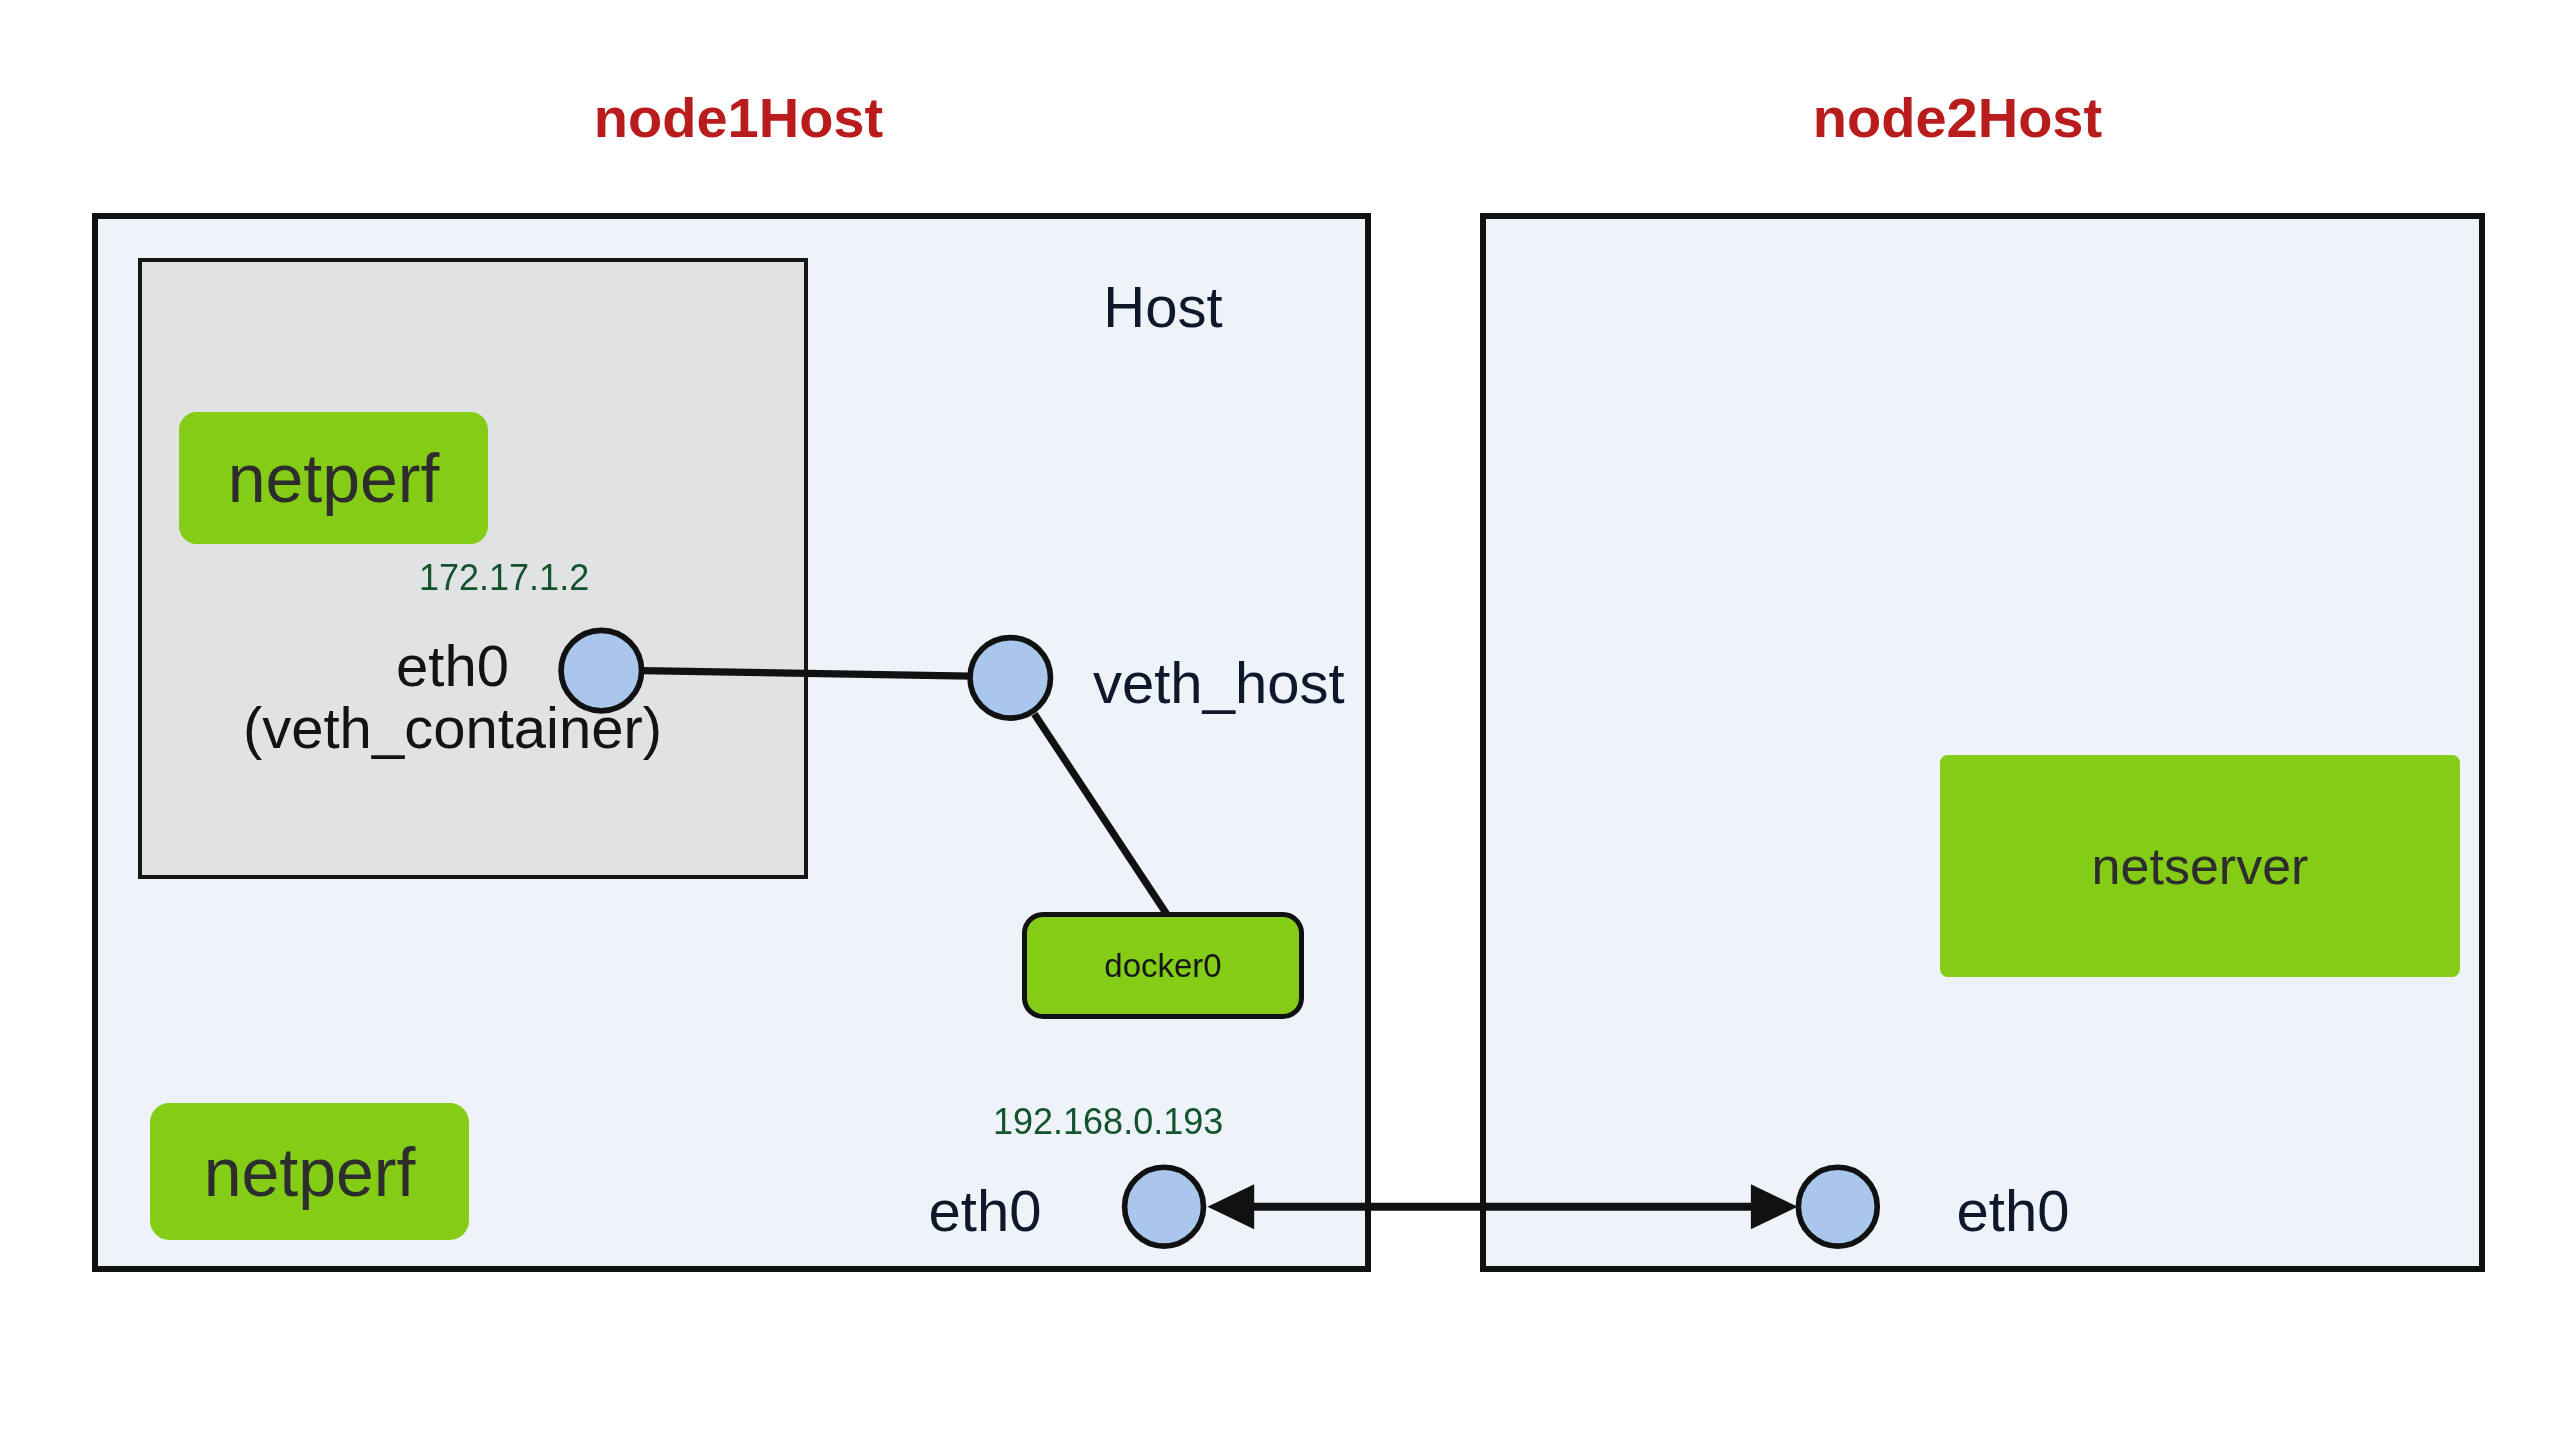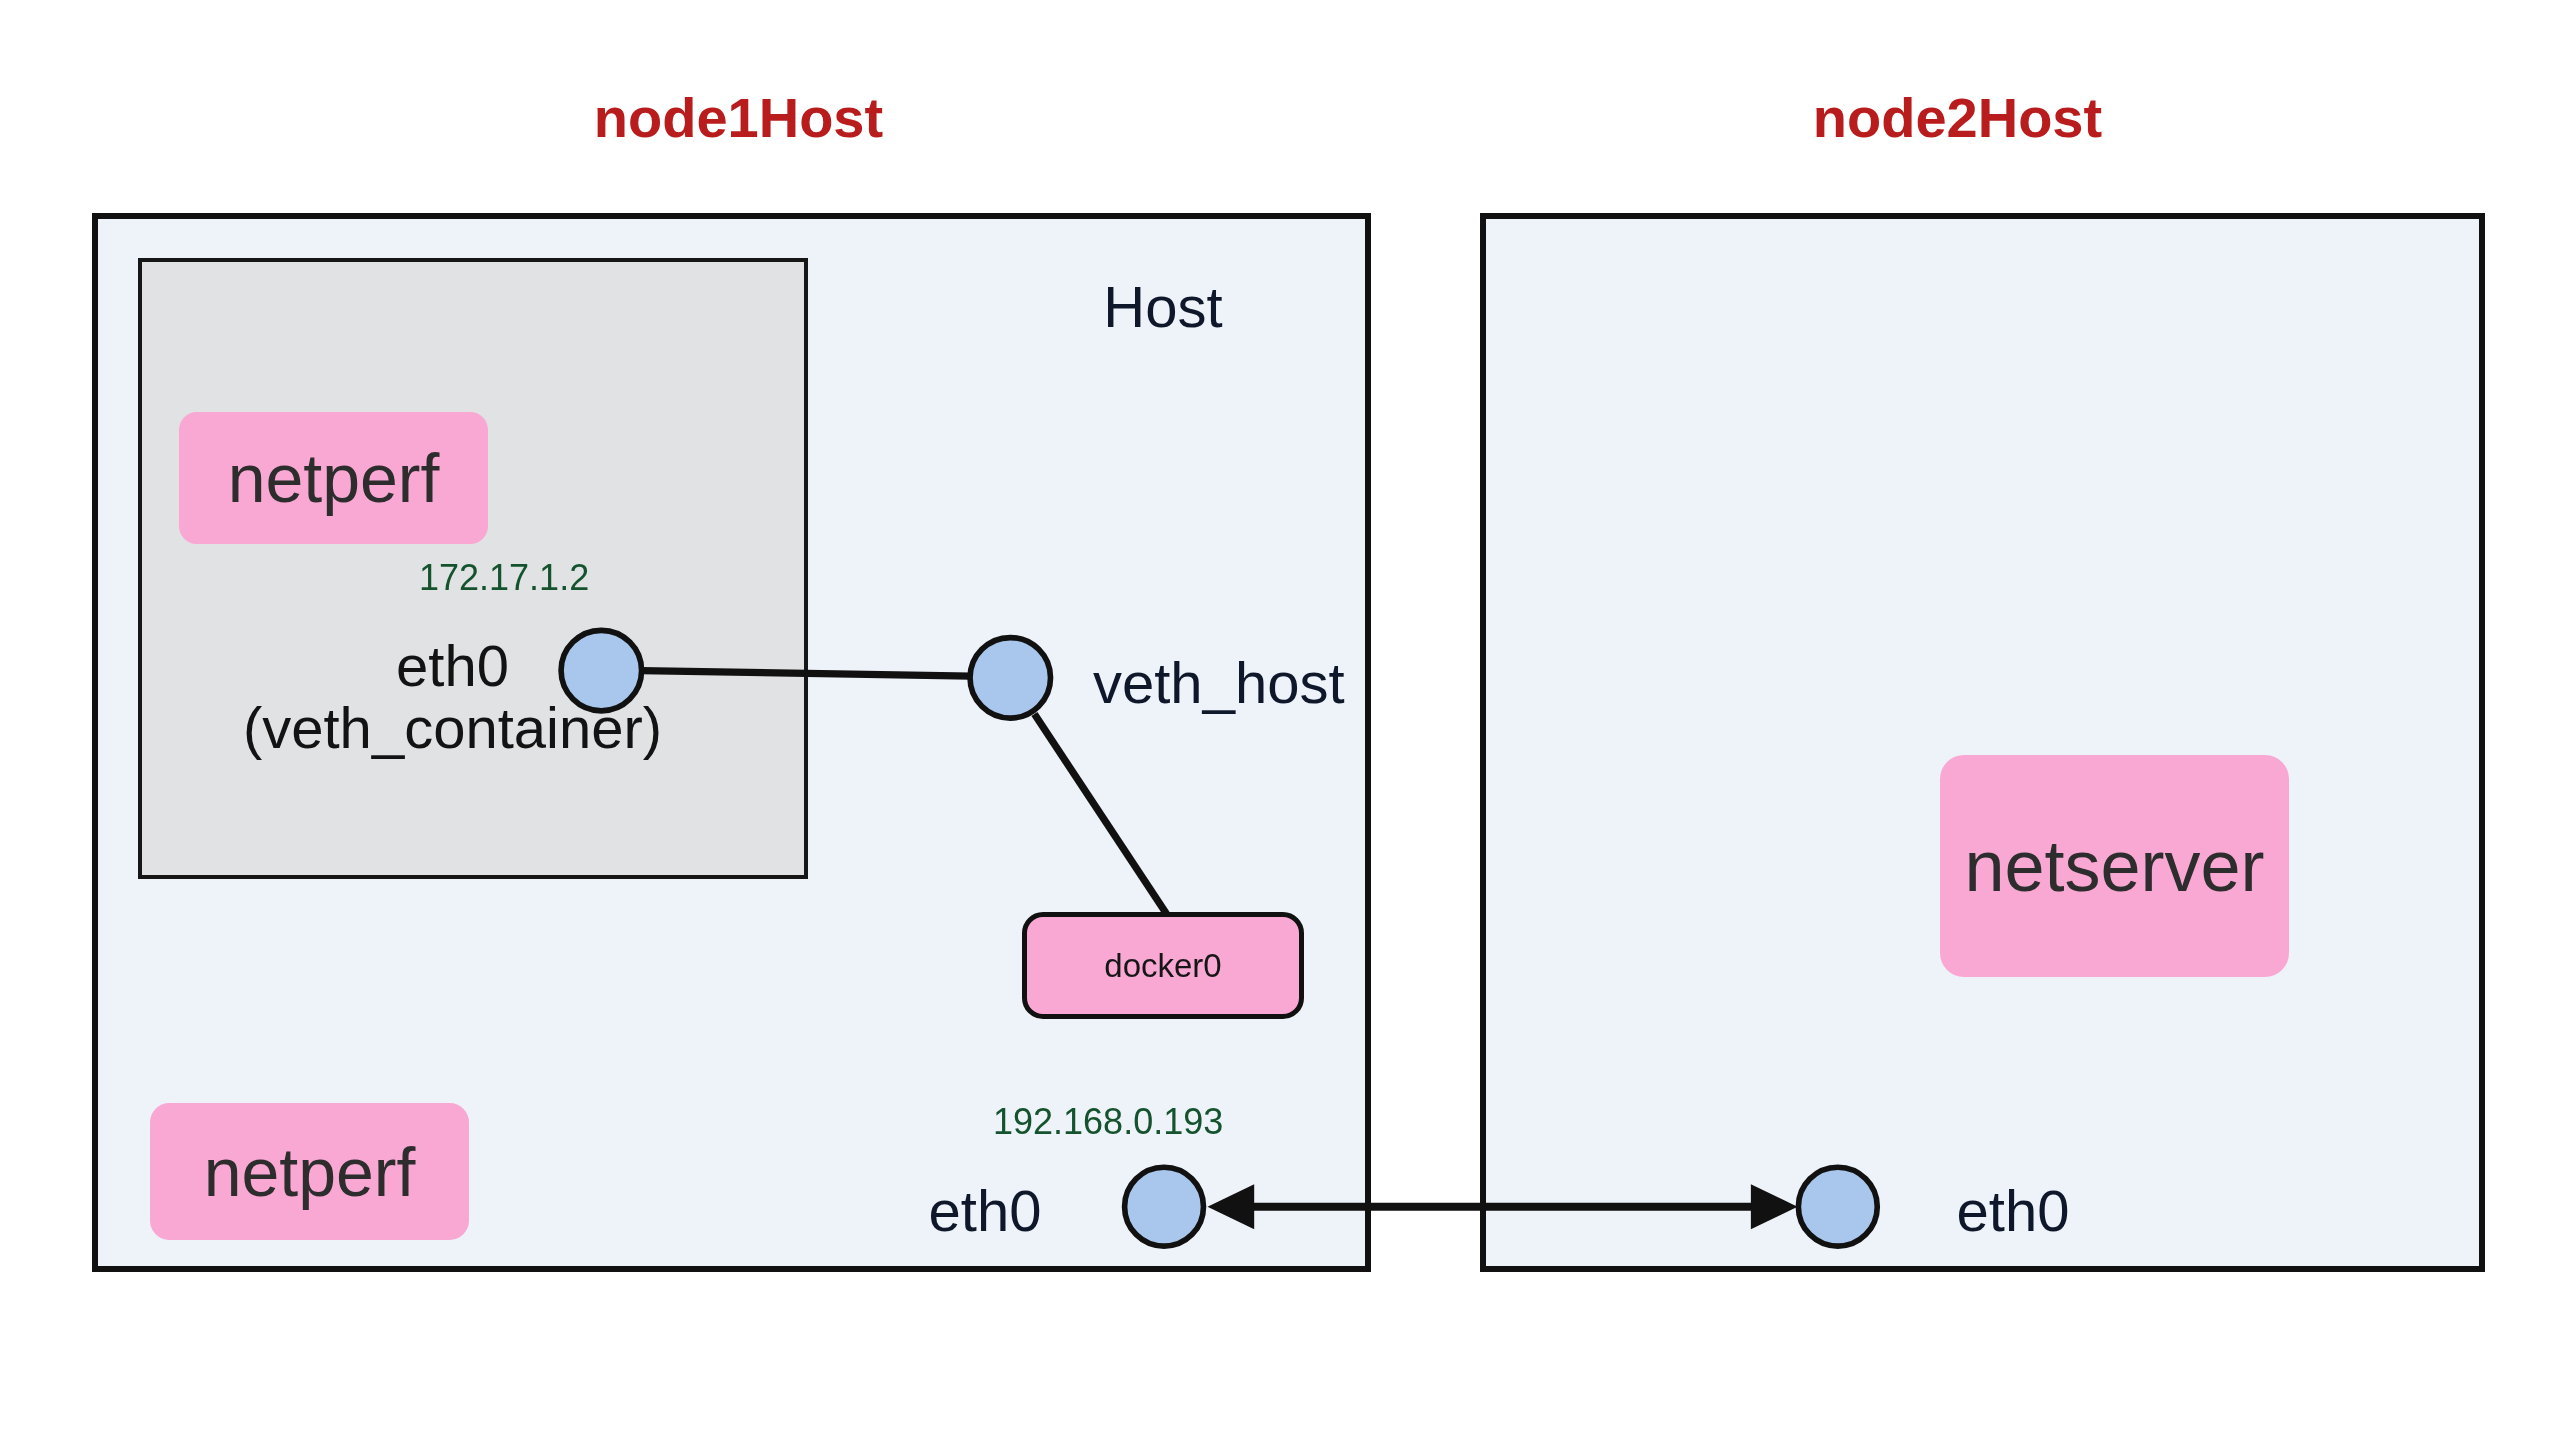--- a/index.html
+++ b/index.html
@@ -10,21 +10,21 @@
   .abs{position:absolute;}
   .node-box{
     position:absolute;box-sizing:border-box;
     background:#eef2f9;border:6.4px solid #111111;
   }
   .container-box{
     position:absolute;box-sizing:border-box;
     background:#e1e2e4;border:4.8px solid #161616;
   }
   .blue-box{
-    position:absolute;box-sizing:border-box;background:#f9a8d4;
+    position:absolute;box-sizing:border-box;background:#84cc16;
     display:flex;align-items:center;justify-content:center;
     color:#2d2d2d;
   }
   .bordered{border:5.6px solid #111111;}
   .title{
     position:absolute;width:483px;text-align:center;
     font-size:56px;font-weight:bold;color:#b91c1c;letter-spacing:0px;
   }
   .lbl{position:absolute;font-size:58px;color:#0f172a;white-space:nowrap;}
   .ip{position:absolute;width:322px;text-align:left;font-size:36px;color:#14532d;white-space:nowrap;}
@@ -65,21 +65,21 @@
     <span>docker0</span>
   </div>
 
   <div class="ip" style="left:993px;top:1101px;">192.168.0.193</div>
   <div class="lbl ctr" style="left:864px;top:1177px;width:242px;">eth0</div>
 
   <div class="blue-box" style="left:150px;top:1103px;width:319px;height:137px;border-radius:19.3px;font-size:68px;">
     <span>netperf</span>
   </div>
 
-  <div class="blue-box" style="left:1940px;top:755px;width:349px;height:222px;border-radius:24px;font-size:72px;">
+  <div class="blue-box" style="left:1940px;top:755px;width:520px;height:222px;border-radius:8px;font-size:52px;">
     <span>netserver</span>
   </div>
 
   <div class="lbl ctr" style="left:1892px;top:1177px;width:242px;">eth0</div>
 
   <svg class="overlay" width="2576" height="1449" viewBox="0 0 3200 1800">
 
     <line x1="797" y1="833" x2="1206" y2="840" stroke="#111111" stroke-width="9"></line>
 
     <line x1="1285" y1="887" x2="1449" y2="1135" stroke="#111111" stroke-width="9"></line>

